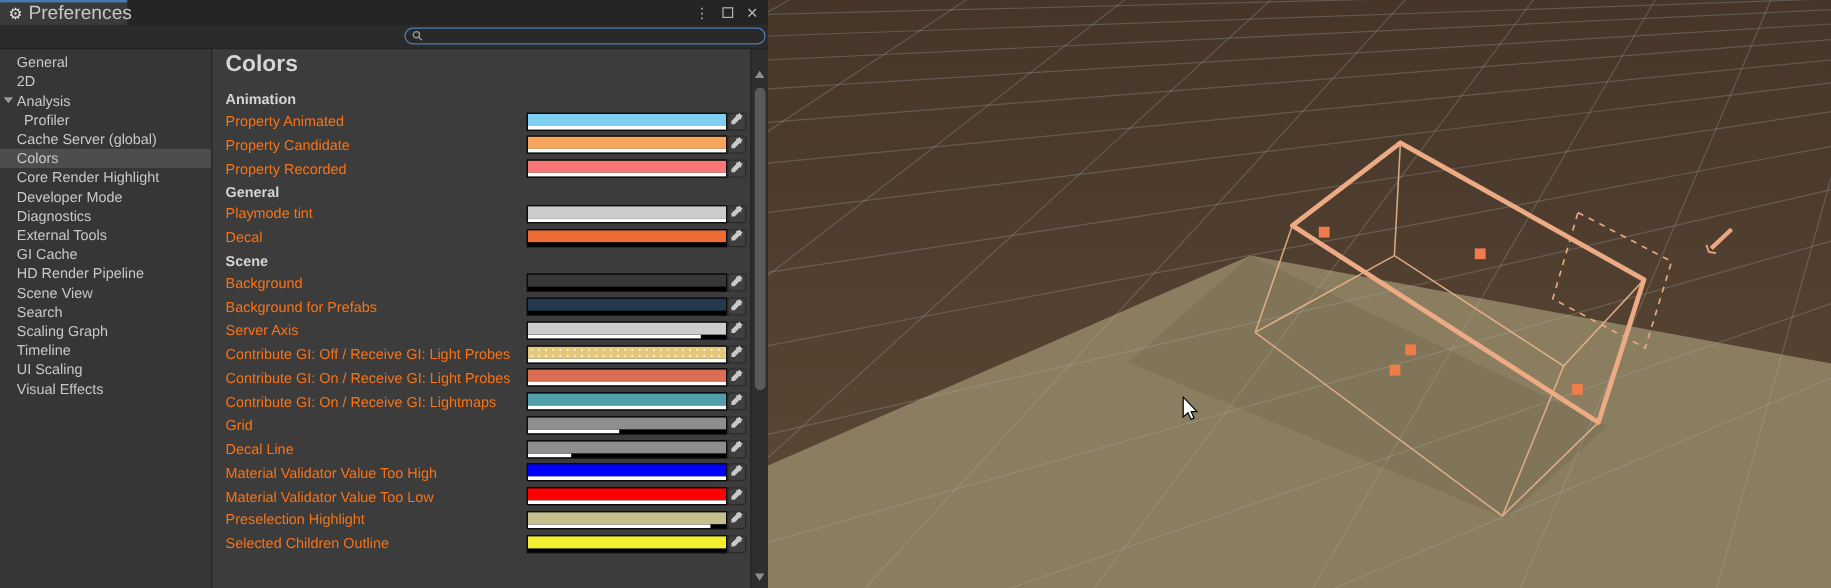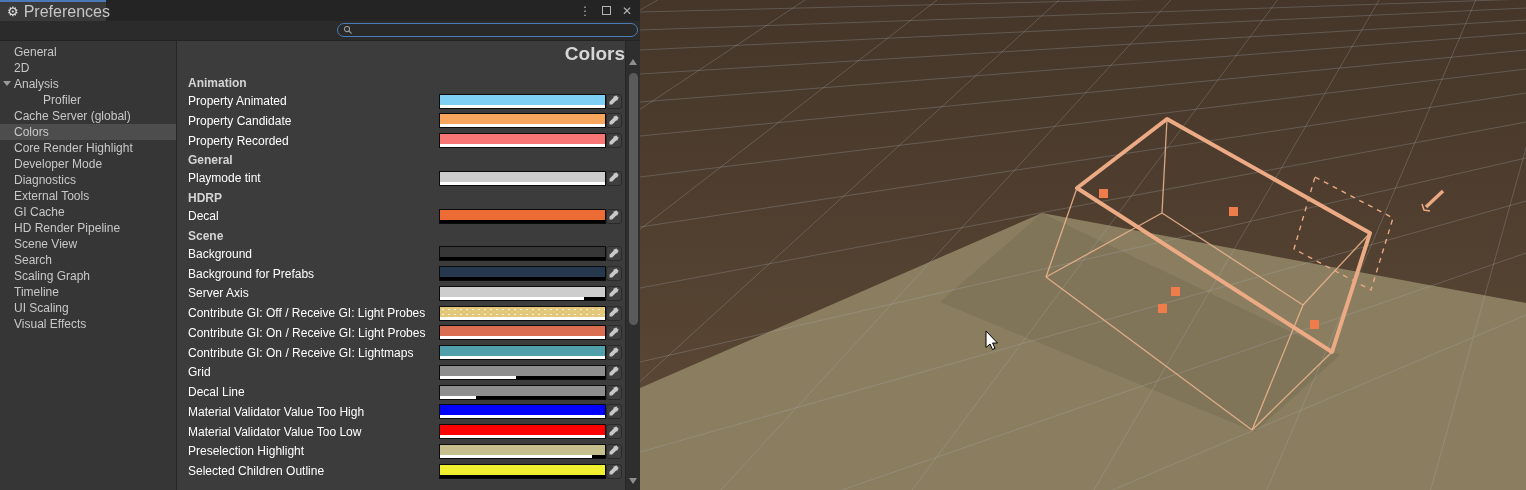--- a/index.html
+++ b/index.html
@@ -17,34 +17,34 @@
   .tab .gear{font-size:13px;color:#e2e2e2;line-height:1;}
   .tab .tlabel{font-size:16px;color:#c6c6c6;white-space:nowrap;}
   .tbicons{position:absolute;right:8px;top:0;height:21px;display:flex;align-items:center;gap:11px;}
   .kebab{color:#b4b4b4;font-size:12px;line-height:1;cursor:default;}
   .maxbox{width:9px;height:9px;border:1.5px solid #b4b4b4;}
   .closex{color:#b4b4b4;font-size:12px;line-height:1;}
   .toolbar{position:absolute;left:0;top:21px;width:640px;height:20px;background:#2b2b2b;border-bottom:1px solid #232323;}
   .searchbox{position:absolute;left:337px;top:2px;width:301px;height:14px;background:#292929;border:1px solid #4a7db8;border-radius:8px;display:flex;align-items:center;padding-left:5px;}
   .searchbox input{background:transparent;border:none;outline:none;color:#cfcfcf;font-size:11px;width:270px;padding:0;margin-left:4px;}
 
-  .body{position:absolute;left:0;top:41px;width:640px;height:449px;text-align:right;}
+  .body{position:absolute;left:0;top:41px;width:640px;height:449px;}
   .sidebar{position:absolute;left:0;top:0;width:176px;height:449px;background:#363636;padding-top:3px;}
   .sb-item{height:16px;display:flex;align-items:center;font-size:12px;color:#c8c8c8;position:relative;white-space:nowrap;}
   .sb-item.sel{background:#4d4d4d;}
   .sb-item .txt{padding-left:14px;}
-  .sb-item.ind1 .txt{padding-left:43px;}
+  .sb-item.ind1 .txt{padding-left:20px;}
   .sb-arrow{position:absolute;left:3px;top:5px;width:0;height:0;border-left:4px solid transparent;border-right:4px solid transparent;border-top:5px solid #9a9a9a;}
   .divider{position:absolute;left:176px;top:0;width:1px;height:449px;background:#262626;}
 
   .main{position:absolute;left:177px;top:0;width:448px;height:449px;background:#3c3c3c;overflow:hidden;padding-top:1px;}
   .main h1{margin:0 0 0 11px;font-size:19px;line-height:24px;font-weight:bold;color:#d6d6d6;}
   .rows{margin-top:8px;}
   .prow{position:relative;height:19.75px;}
-  .prow .lbl{position:absolute;left:11px;top:0;line-height:19.75px;font-size:12px;color:#ffffff;white-space:nowrap;}
+  .prow .lbl{position:absolute;left:11px;top:0;line-height:19.75px;font-size:12px;color:#f97316;white-space:nowrap;}
   .srow{height:18px;}
   .srow .lbl{position:absolute;left:11px;top:0;line-height:18px;font-size:12px;font-weight:bold;color:#d4d4d4;white-space:nowrap;}
   .swatch{position:absolute;left:262px;top:1.5px;width:167px;height:15px;border:1px solid #0b0b0b;background:#000;}
   .sw-color{position:absolute;left:0;top:0;width:100%;height:10px;}
   .sw-color.dotted{background-image:radial-gradient(rgba(255,255,255,.75) 1px,transparent 1.1px);background-size:6px 5px;}
   .sw-alpha{position:absolute;left:0;bottom:0;height:3px;background:#000;width:100%;}
   .sw-alpha .fill{height:100%;background:#fff;}
   .eyedrop{position:absolute;left:429px;top:1.5px;width:16px;height:15px;background:#3f3f3f;border:1px solid #2a2a2a;border-radius:3px;display:flex;align-items:center;justify-content:center;}
 
   .vscroll{position:absolute;left:625px;top:0;width:15px;height:449px;background:#2e2e2e;border-left:1px solid #262626;}
@@ -273,23 +273,20 @@
                 <div class="sw-alpha">
                   <div class="fill" style="width:100%"></div>
                 </div>
               </div>
               <div class="eyedrop">
                 <span><svg width="12" height="12" viewBox="0 0 16 16">
                     <path d="M10.8 1.6 L14.4 5.2 L12.6 7 L13.3 7.7 L12 9 L11.3 8.3 L5.6 14 L2 14 L2 10.4 L7.7 4.7 L7 4 L8.3 2.7 L9 3.4 Z" fill="#c9c9c9"></path>
                   </svg></span>
               </div>
             </div>
-            <div class="prow srow">
-              <span class="lbl">HDRP</span>
-            </div>
             <div class="prow">
               <span class="lbl">Decal</span>
               <div class="swatch">
                 <div class="sw-color" style="background-color:#ED6B34"></div>
                 <div class="sw-alpha">
                   <div class="fill" style="width:0%"></div>
                 </div>
               </div>
               <div class="eyedrop">
                 <span><svg width="12" height="12" viewBox="0 0 16 16">

